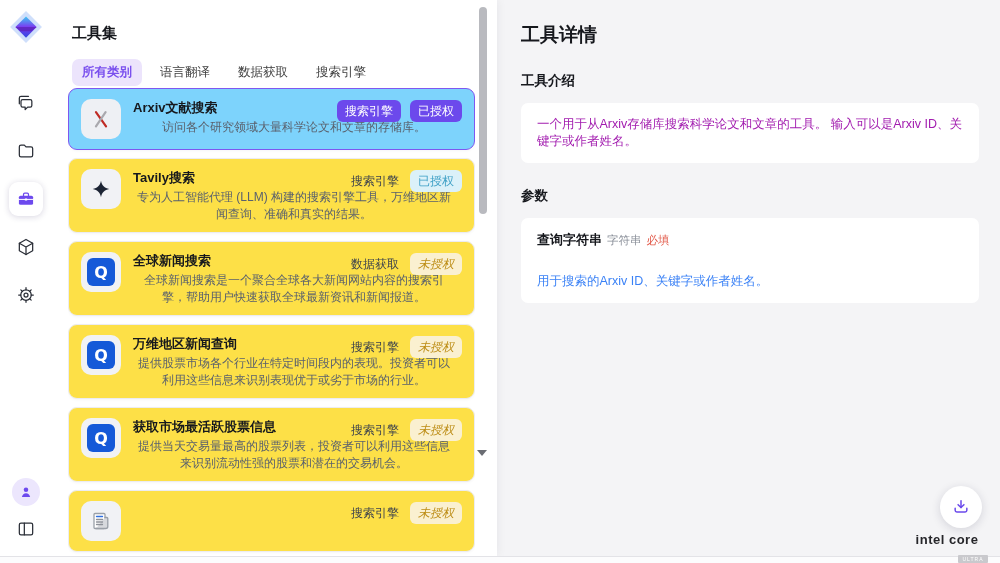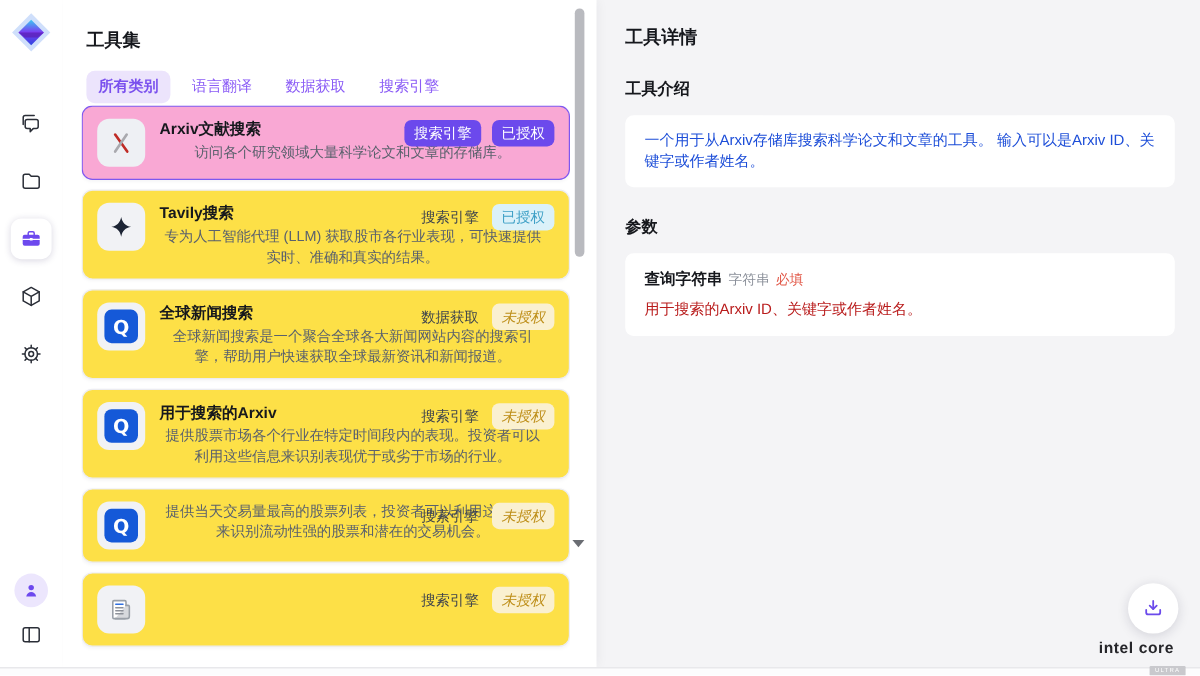--- a/index.html
+++ b/index.html
@@ -19,53 +19,53 @@
   .sidebar-bottom { position:absolute; left:0; bottom:12px; width:52px; display:flex; flex-direction:column; align-items:center; gap:8px; }
   .avatar-wrap { width:28px; height:28px; border-radius:50%; background:#ece6fd; display:flex; align-items:center; justify-content:center; cursor:pointer; }
   .avatar-wrap svg { width:16px; height:16px; }
   .layout-btn { width:30px; height:30px; display:flex; align-items:center; justify-content:center; cursor:pointer; }
   .layout-btn svg { width:20px; height:20px; stroke:#2a2e37; stroke-width:1.5; fill:none; stroke-linecap:round; }
 
   
   .mid { position:absolute; left:52px; top:0; width:445px; height:556px; background:#fff; box-shadow:0 0 10px rgba(30,30,60,.07); z-index:2; }
   .mid-title { position:absolute; left:20px; top:24px; font-size:15px; font-weight:bold; }
   .tabs { position:absolute; left:20px; top:59px; display:flex; align-items:center; gap:8px; }
-  .tab { font-size:12.5px; color:#8b5cf6; padding:5px 10px; border-radius:7px; cursor:pointer; white-space:nowrap; }
+  .tab { font-size:12.5px; color:#404040; padding:5px 10px; border-radius:7px; cursor:pointer; white-space:nowrap; }
   .tab.active { background:#ece4fc; color:#7a50ee; font-weight:bold; }
   .list { position:absolute; left:16px; top:88px; width:407px; height:468px; overflow:hidden; }
   .card { position:relative; background:#fde047; border:1px solid #ececf1; border-radius:9px; box-shadow:0 1px 3px rgba(20,20,40,.04); padding:10px 12px; margin-bottom:8px; display:flex; gap:12px; cursor:pointer; }
-  .card.selected { border:1.6px solid #7e57f0; background:#f9a8d4; }
+  .card.selected { border:1.6px solid #7e57f0; background:#7dd3fc; }
   .card-icon { flex:0 0 40px; width:40px; height:40px; border-radius:10px; background:#f1f2f5; display:flex; align-items:center; justify-content:center; }
   .card.selected .card-icon { background:#eef0f4; }
   .card-body { width:322px; }
   .card-title { font-size:13px; font-weight:bold; line-height:17px; margin-bottom:3px; }
   .card-desc { font-size:12px; color:#5a616d; line-height:16.5px;text-align:center; }
   .card-badges { position:absolute; top:11px; right:12px; display:flex; align-items:center; gap:9px; }
   .badge { font-size:12px; line-height:1; padding:5px 8px; border-radius:6px; white-space:nowrap; }
   .b-solid { background:#6c49ec; color:#fff; }
   .b-plain { color:#3f444d; padding:5px 2px; }
   .b-cyan { background:#dbf1f9; color:#3ea0c6; }
   .b-amber { background:#faf0d0; color:#bd8d16;font-style:italic; }
 
   .q-logo { width:28px; height:28px; border-radius:6px; background:#1559d8; color:#fff; font-weight:bold; font-size:16px; display:flex; align-items:center; justify-content:center; font-family:"DejaVu Sans",sans-serif; }
 
   .scroll-thumb { position:absolute; left:427px; top:7px; width:8px; height:207px; border-radius:4px; background:#b9babf; cursor:pointer; }
   .scroll-arrow { position:absolute; left:425px; top:450px; width:0; height:0; border-left:5px solid transparent; border-right:5px solid transparent; border-top:6px solid #6a6d73; cursor:pointer; }
 
   
   .right { position:absolute; left:497px; top:0; width:503px; height:556px; background:#f4f4f6; padding:24px; }
-  .rp-title { font-size:15px; font-weight:bold; margin-top:-2px; }
+  .rp-title { font-size:19px; font-weight:bold; margin-top:-2px; }
   .rp-sub { font-size:13.5px; font-weight:bold; margin-top:24px; }
   .rp-card { background:#fff; border-radius:7px; margin-top:13px; padding:13px 16px; width:458px; }
-  .rp-intro { font-size:12.5px; color:#1d4ed8; line-height:17px; }
+  .rp-intro { font-size:12.5px; color:#a21caf; line-height:17px; }
   .param-head { display:flex; align-items:baseline; gap:5px; }
   .param-name { font-size:13px; font-weight:bold; }
   .param-type { font-size:11.5px; color:#8a8f99; }
   .param-req { font-size:11.5px; color:#e25a4a; }
-  .param-desc { font-size:12.5px; color:#b91c1c; margin-top:8px; }
+  .param-desc { font-size:12.5px; color:#3b82f6; margin-top:24px; }
 
   
   .fab { position:absolute; right:18px; top:486px; width:42px; height:42px; border-radius:50%; background:#fff; box-shadow:0 2px 10px rgba(30,30,60,.15); display:flex; align-items:center; justify-content:center; cursor:pointer; z-index:5; }
   .fab svg { width:20px; height:20px; stroke:#6b4aeb; stroke-width:1.8; fill:none; stroke-linecap:round; stroke-linejoin:round; }
   .intel { position:absolute; right:10px; top:532px; width:86px; text-align:center; z-index:5; color:#26262a; }
   .intel .brand { font-size:13px; letter-spacing:.5px; }
   .intel .ultra { display:inline-block; background:#c9c9cd; color:#fff; font-size:5px; padding:1px 4px; border-radius:1px; margin-left:52px; margin-top:0px; text-transform:uppercase; letter-spacing:1px; }
 
   .bottom-strip { position:absolute; left:0; top:556px; width:1000px; height:7px; background:#fcfcfd; border-top:1px solid #e3e3e7; z-index:4; }
 </style>
@@ -169,21 +169,21 @@
       </div>
 
       <div class="card">
         <div class="card-icon">
           <svg width="22" height="22" viewBox="0 0 24 24">
             <path d="M12 3 C13 8.2 15.8 11 21 12 C15.8 13 13 15.8 12 21 C11 15.8 8.2 13 3 12 C8.2 11 11 8.2 12 3 Z" fill="#1c2434"></path>
           </svg>
         </div>
         <div class="card-body">
           <div class="card-title">Tavily搜索</div>
-          <div class="card-desc">专为人工智能代理 (LLM) 获取股市各行业表现，可快速提供实时、准确和真实的结果。</div>
+          <div class="card-desc">专为人工智能代理 (LLM) 构建的搜索引擎工具，万维地区新闻查询、准确和真实的结果。</div>
         </div>
         <div class="card-badges">
           <span class="badge b-plain">搜索引擎</span>
           <span class="badge b-cyan">已授权</span>
         </div>
       </div>
 
       <div class="card">
         <div class="card-icon">
           <div class="q-logo">Q</div>
@@ -196,34 +196,35 @@
           <span class="badge b-plain">数据获取</span>
           <span class="badge b-amber">未授权</span>
         </div>
       </div>
 
       <div class="card">
         <div class="card-icon">
           <div class="q-logo">Q</div>
         </div>
         <div class="card-body">
-          <div class="card-title">用于搜索的Arxiv</div>
+          <div class="card-title">万维地区新闻查询</div>
           <div class="card-desc">提供股票市场各个行业在特定时间段内的表现。投资者可以利用这些信息来识别表现优于或劣于市场的行业。</div>
         </div>
         <div class="card-badges">
           <span class="badge b-plain">搜索引擎</span>
           <span class="badge b-amber">未授权</span>
         </div>
       </div>
 
       <div class="card">
         <div class="card-icon">
           <div class="q-logo">Q</div>
         </div>
         <div class="card-body">
+          <div class="card-title">获取市场最活跃股票信息</div>
           <div class="card-desc">提供当天交易量最高的股票列表，投资者可以利用这些信息来识别流动性强的股票和潜在的交易机会。</div>
         </div>
         <div class="card-badges">
           <span class="badge b-plain">搜索引擎</span>
           <span class="badge b-amber">未授权</span>
         </div>
       </div>
 
       <div class="card">
         <div class="card-icon">

